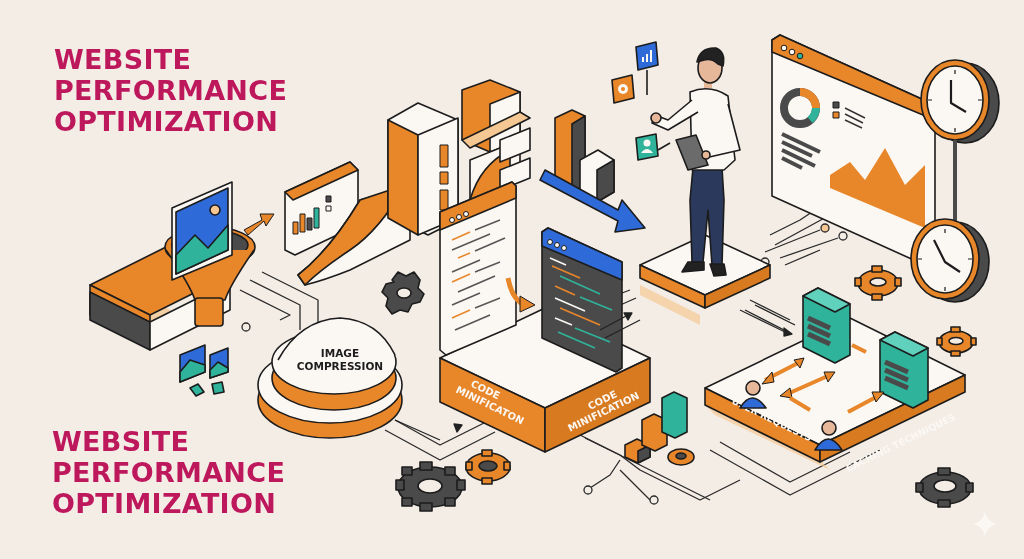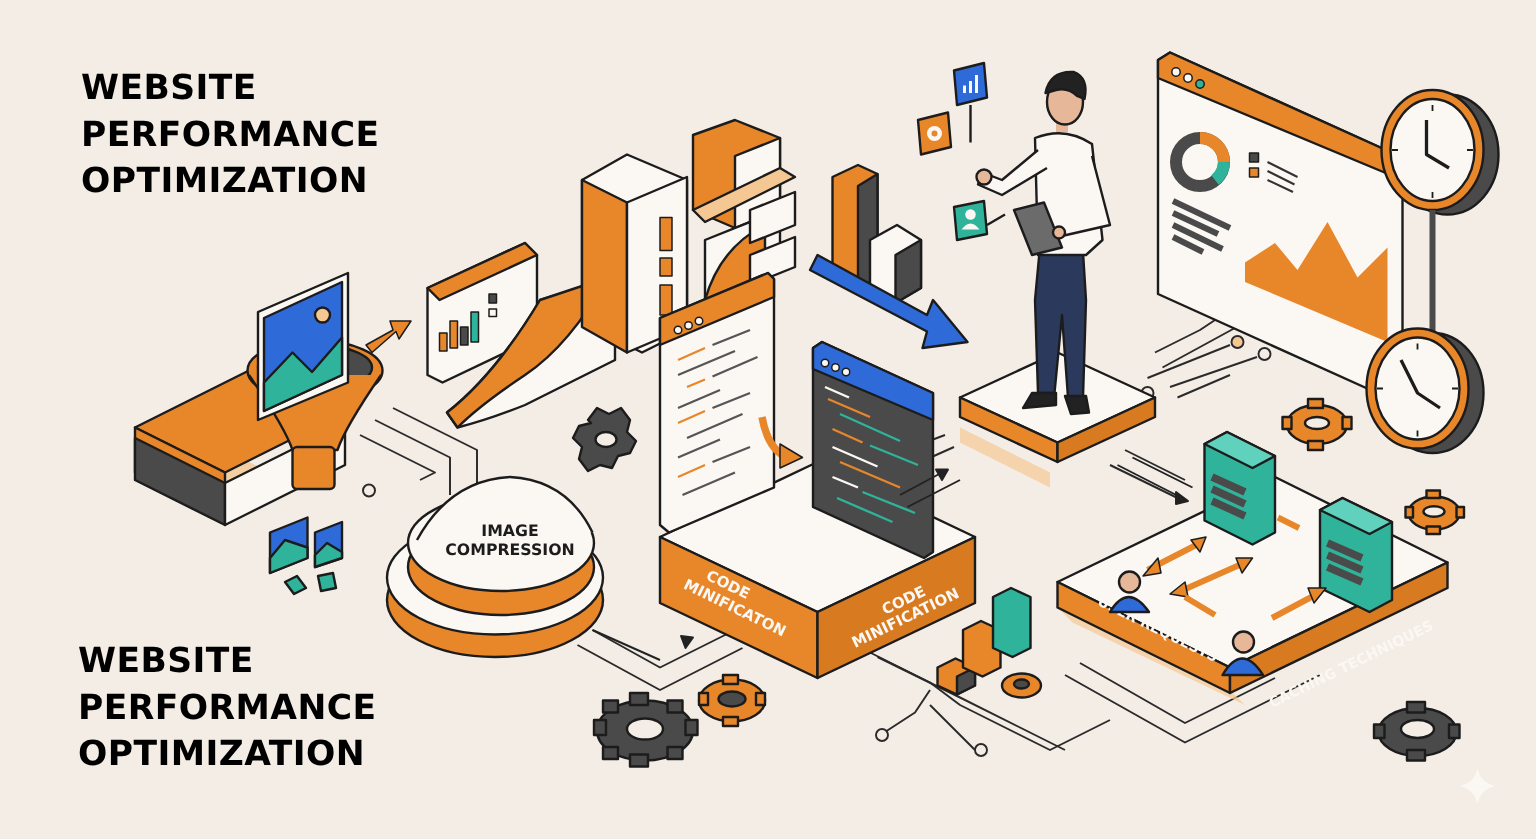--- a/index.html
+++ b/index.html
@@ -5,22 +5,22 @@
   html, body { margin: 0; padding: 0; }
   body {
     width: 1024px; height: 559px; overflow: hidden;
     background: #f4ede6;
     position: relative;
     font-family: "DejaVu Sans", "Liberation Sans", sans-serif;
   }
   .title {
     position: absolute;
     font-weight: 700;
-    color: #000000;
-    font-size: 23px;
+    color: #be185d;
+    font-size: 27px;
     line-height: 31px;
     letter-spacing: 0.3px;
     font-family: "DejaVu Sans", sans-serif;
   }
   .title span { display: block; }
   #title-top { left: 54px; top: 44px; }
   #title-bottom { left: 52px; top: 426px; }
   svg.scene { position: absolute; left: 0; top: 0; }
   .lbl { font-family: "DejaVu Sans", sans-serif; font-weight: 700; }
 </style>

